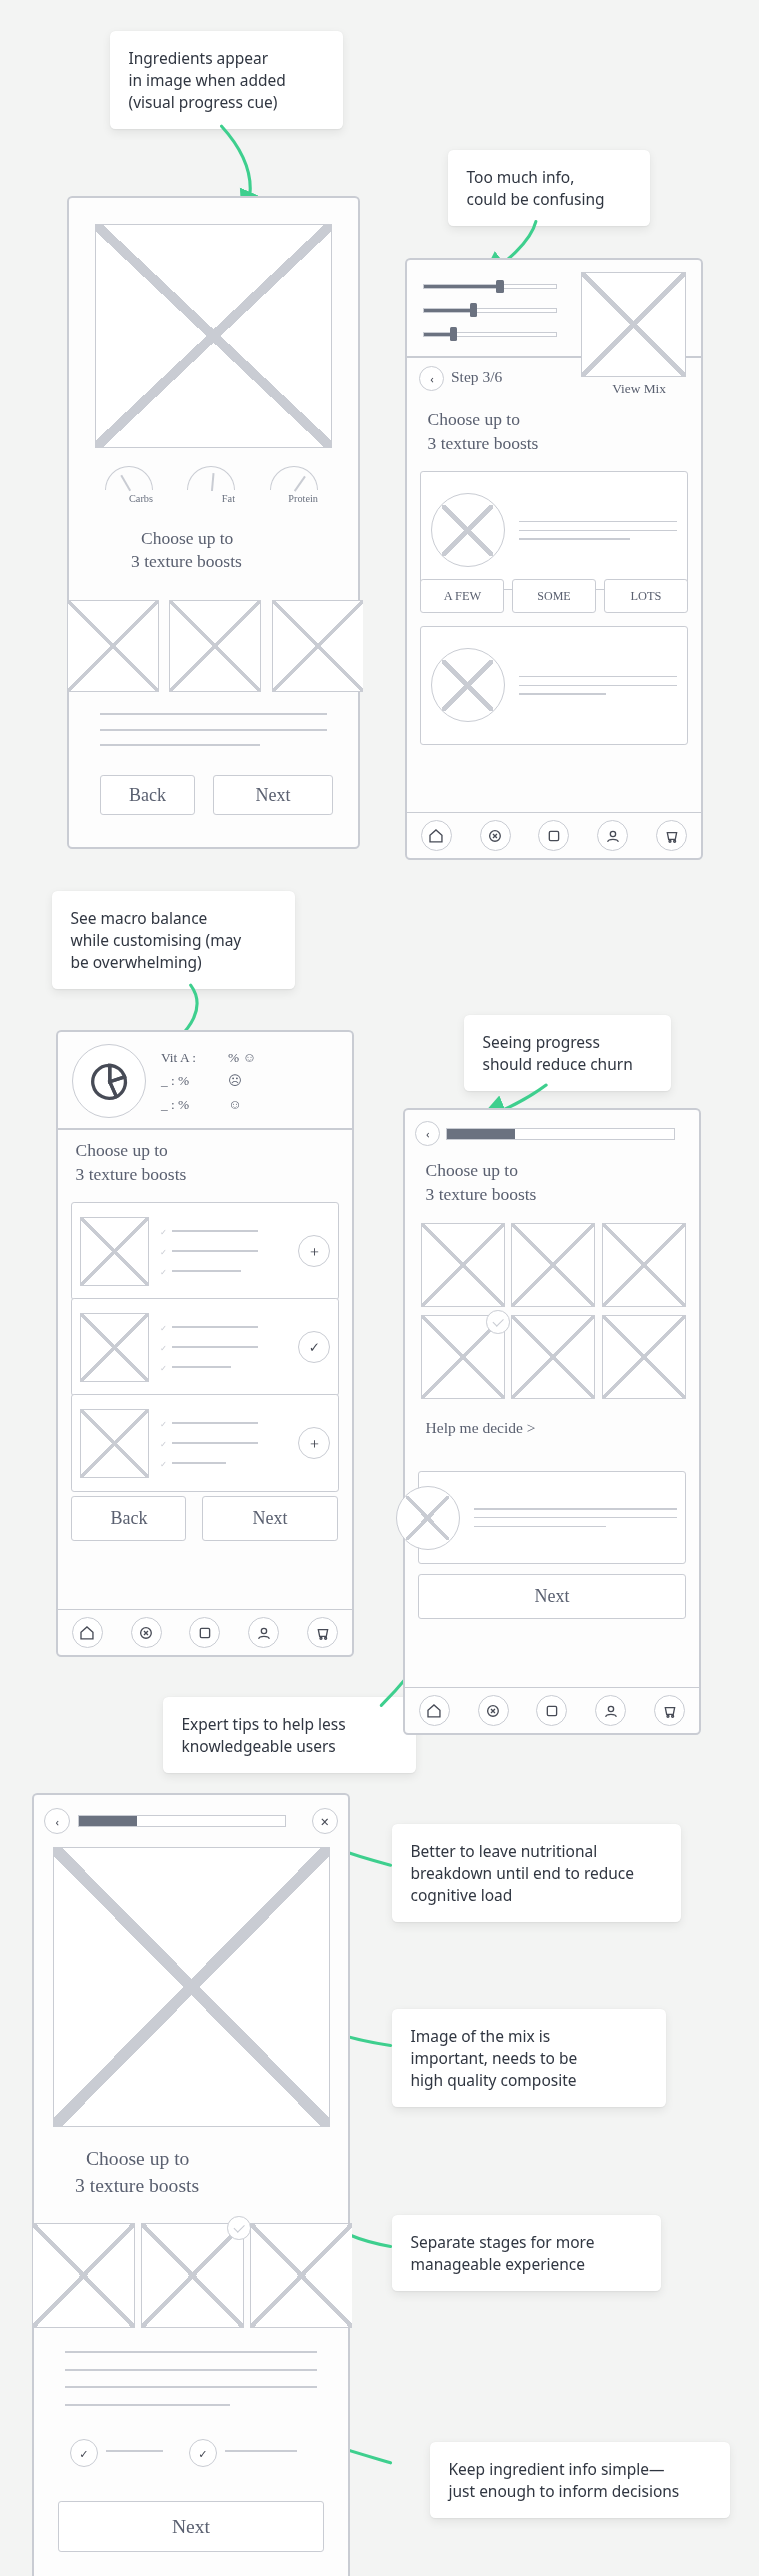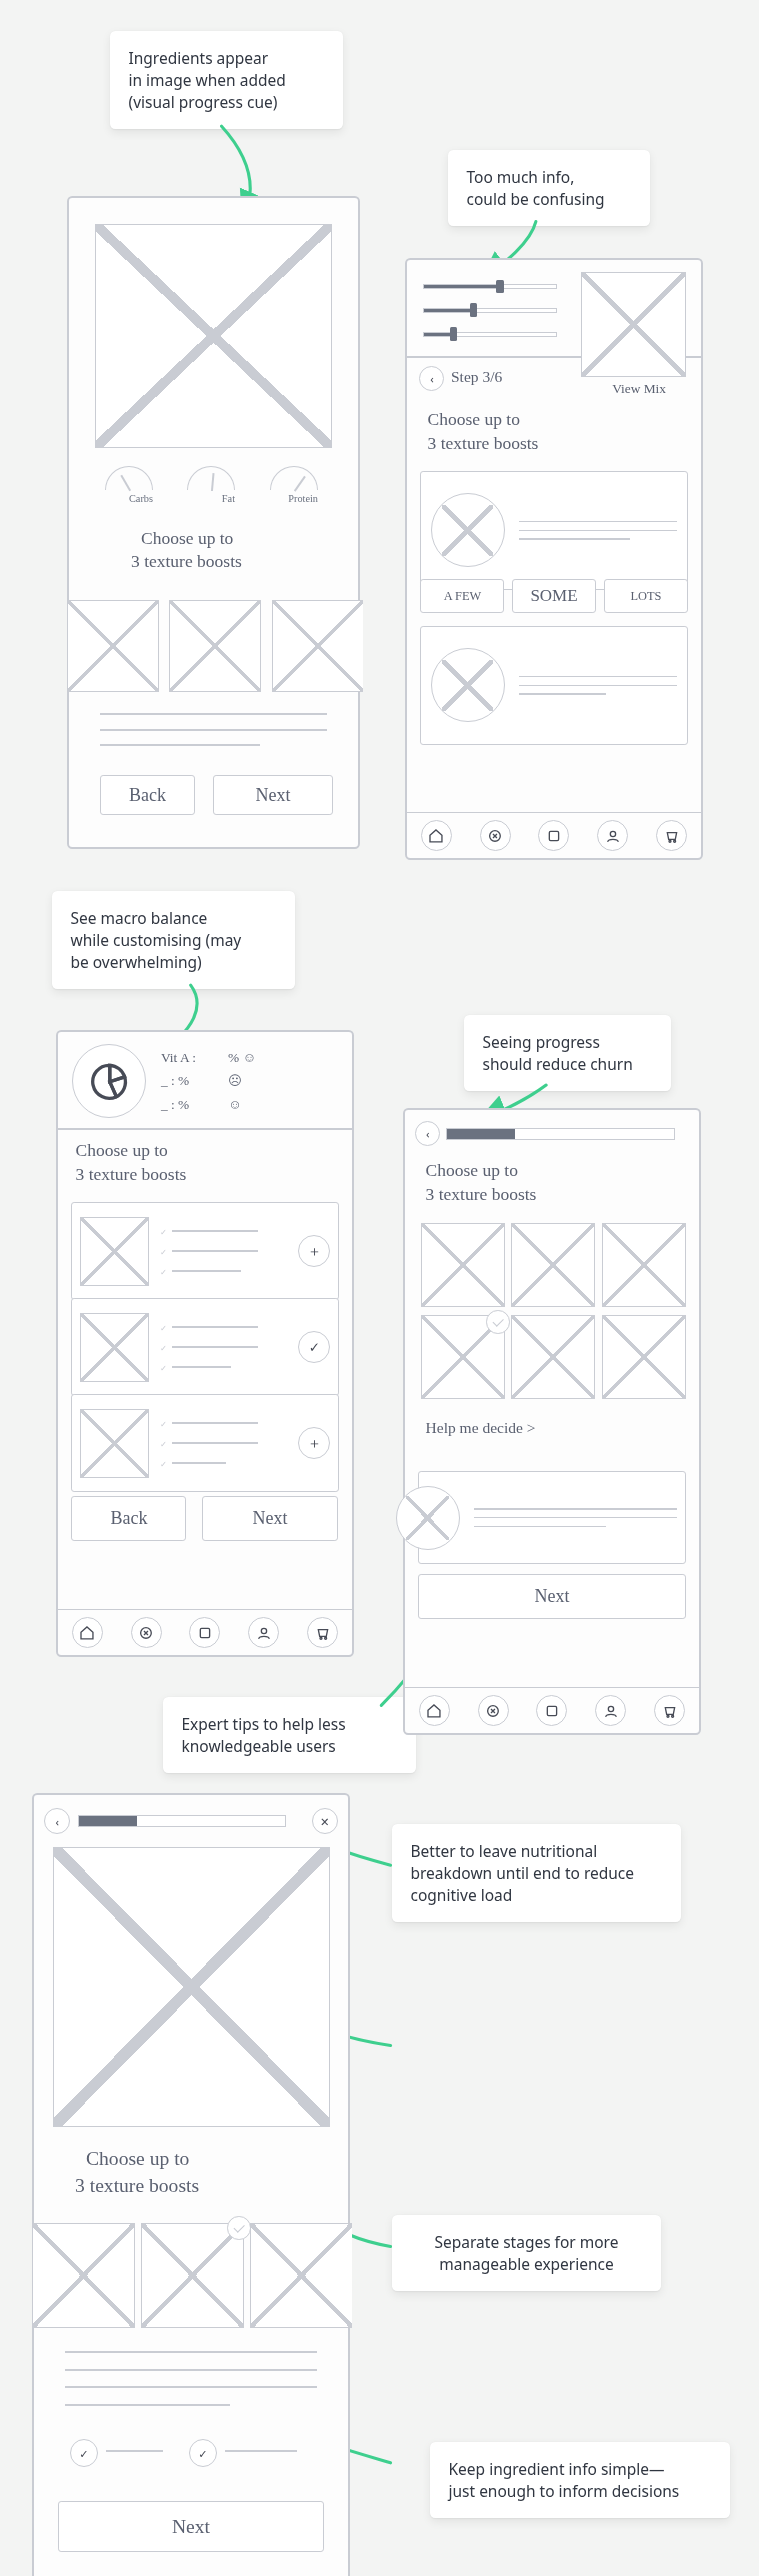--- a/index.html
+++ b/index.html
@@ -68,21 +68,24 @@
 <div class="note" style="left: 52px; top: 891px; width: 206px; white-space: pre-line;">See macro balance
 while customising (may
 be overwhelming)</div>
 <div class="note" style="left: 163px; top: 1697px; width: 216px; white-space: pre-line;">Expert tips to help less
 knowledgeable users</div>
 <div class="note" style="left: 464px; top: 1015px; width: 170px; white-space: pre-line;">Seeing progress
 should reduce churn</div>
 <div class="note" style="left: 392px; top: 1824px; width: 252px; white-space: pre-line;">Better to leave nutritional
 breakdown until end to reduce
 cognitive load</div>
-<div class="note" style="left: 392px; top: 2215px; width: 232px; white-space: pre-line; text-align: center;">Separate stages for more
+<div class="note" style="left: 392px; top: 2009px; width: 237px; white-space: pre-line;">Image of the mix is
+important, needs to be
+high quality composite</div>
+<div class="note" style="left: 392px; top: 2215px; width: 232px; white-space: pre-line;">Separate stages for more
 manageable experience</div>
 <div class="note" style="left: 392px; top: 2442px; width: 263px; white-space: pre-line; margin-left: 38px;">Keep ingredient info simple—
 just enough to inform decisions</div>
 
 <svg class="arrow" style="left:0;top:0;width:760px;height:2723px;" viewBox="0 0 1475 5285" width="760" height="2723">
   <defs>
         <marker id="ah" markerWidth="12" markerHeight="12" refX="8" refY="5" orient="auto">
           <polygon points="0,0 10,5 0,10"></polygon>
         </marker>
       </defs>
@@ -189,21 +192,21 @@
       <div class="rule"></div>
             <div class="rule"></div>
             <div class="rule" style="width:70%;"></div>
     </div>
   </div>
 
   <div class="btn" style="left:13.4px; top:319px;width:82px;height:32px;">
           <span class="hand" style="font-size:12.4px;">A FEW</span>
         </div>
   <div class="btn" style="left:105px;top:319px;width:82px;height:32px;">
-          <span class="hand" style="font-size:17px;">SOME</span>
+          <span class="hand" style="font-size:12px;">SOME</span>
         </div>
   <div class="btn" style="left:197px;top:319px;width:82px;height:32px;">
           <span class="hand" style="font-size:12.4px;">LOTS</span>
         </div>
 
   <div class="btn" style="left:13.4px;top:366px;right:13.4px;width:auto;height:98px;justify-content:flex-start;padding:9.3px;">
     <div class="xcircle" style="position:relative;width:72px;height:72px;"></div>
     <div class="lines" style="position:relative;margin-left:14.4px;flex:1;">
       <div class="rule"></div>
             <div class="rule"></div>

